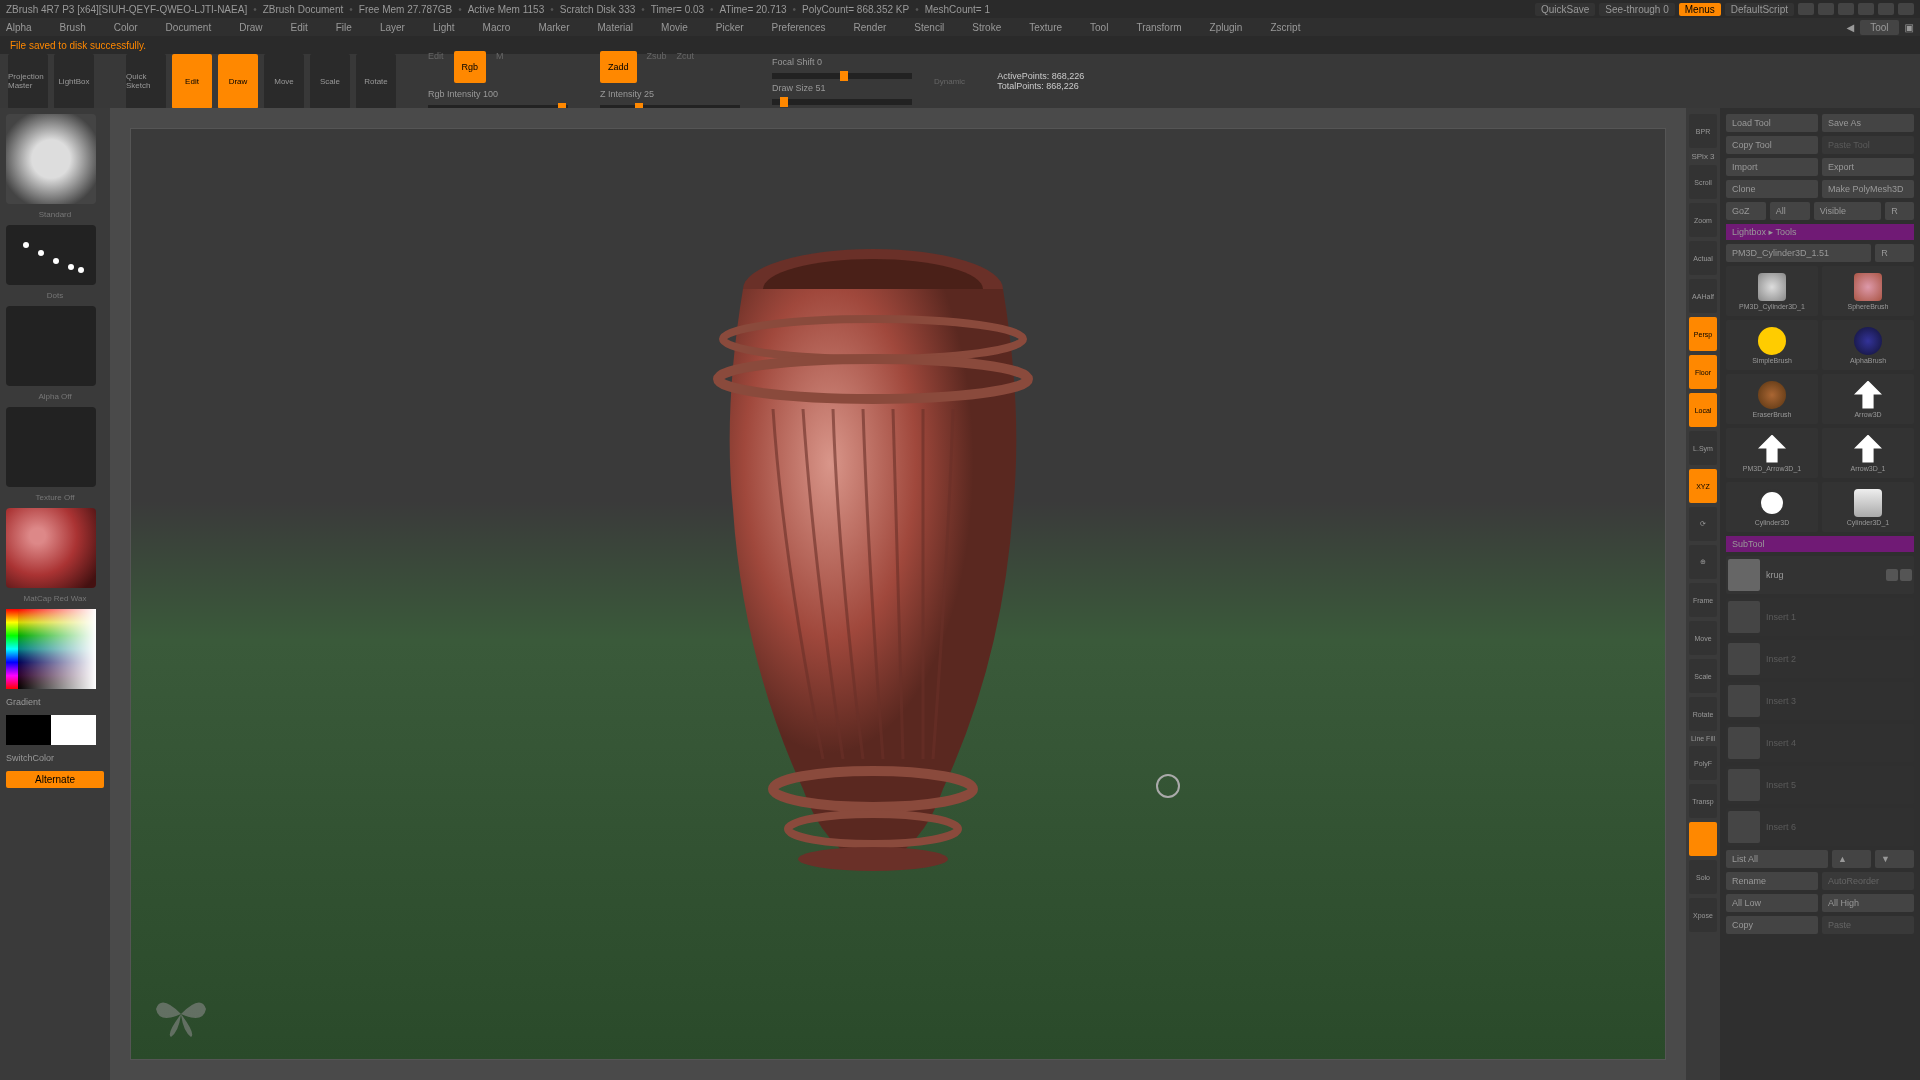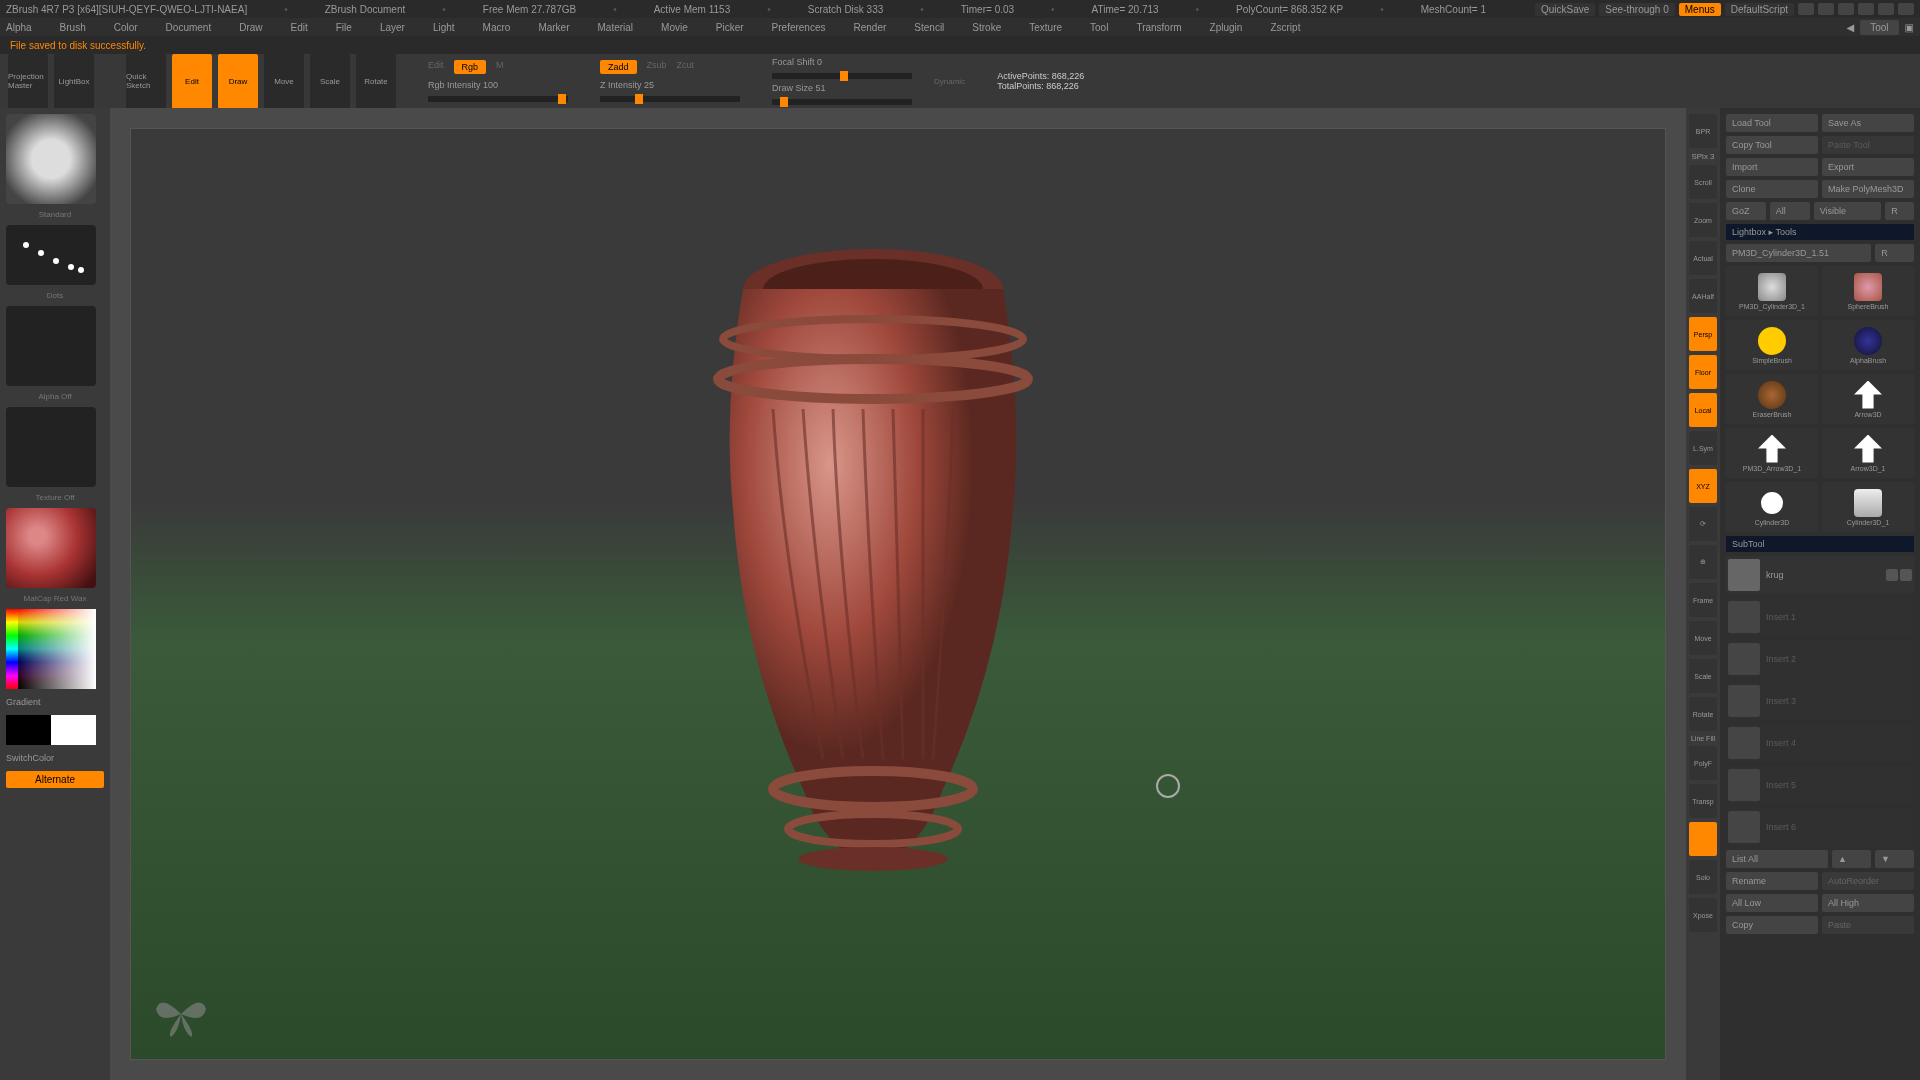--- a/index.html
+++ b/index.html
@@ -1,38 +1,38 @@
 <!DOCTYPE html>
 <html><head>
 <meta charset="utf-8">
 <style>
 * { margin: 0; padding: 0; box-sizing: border-box; font-family: Arial, sans-serif; }
 body { background: #3a3a3a; color: #999; font-size: 10px; width: 1920px; height: 1080px; overflow: hidden; position: relative; }
 
-.titlebar { background: #2a2a2a; height: 18px; display: flex; align-items: center; padding: 0 6px; font-size: 10px; gap: 31px; }
+.titlebar { background: #2a2a2a; height: 18px; display: flex; align-items: center; padding: 0 6px; font-size: 10px; }
 .titlebar .sep { color: #555; margin: 0 6px; }
 .titlebar .right { margin-left: auto; display: flex; gap: 4px; align-items: center; }
 .titlebar .btn { background: #ff8800; color: #000; padding: 1px 6px; border-radius: 2px; }
 .titlebar .btn2 { background: #333; padding: 1px 6px; border-radius: 2px; }
 .titlebar .winbtn { width: 16px; height: 12px; background: #444; border-radius: 2px; }
 
 .menubar { background: #2f2f2f; height: 18px; display: flex; align-items: center; padding: 0 6px; font-size: 10px; gap: 28px; }
 .menubar .right { margin-left: auto; display: flex; gap: 6px; align-items: center; }
 .menubar .toolbtn { background: #444; padding: 2px 10px; border-radius: 2px; }
 
 .statusbar { background: #2a2a2a; height: 18px; padding: 0 10px; font-size: 10px; color: #ff8800; display: flex; align-items: center; }
 
 .toolbar { background: #383838; height: 54px; display: flex; align-items: center; padding: 0 8px; gap: 6px; }
 .toolbar .tbtn { width: 40px; height: 55px; background: #2a2a2a; display: flex; flex-direction: column; align-items: center; justify-content: center; font-size: 8px; border-radius: 2px; }
 .toolbar .tbtn.on { background: #ff8800; color: #000; }
 .toolbar .slider-group { display: flex; flex-direction: column; gap: 4px; font-size: 9px; }
 .toolbar .slider { width: 140px; height: 6px; background: #222; position: relative; margin-top: 2px; }
 .toolbar .slider .thumb { position: absolute; width: 8px; height: 10px; background: #ff8800; top: -2px; }
 .toolbar .label-row { display: flex; gap: 10px; margin-bottom: 2px; }
-.toolbar .pill { background: #ff8800; color: #000; padding: 2px 8px; border-radius: 2px; }
+.toolbar .pill { background: #ff8800; color: #000; padding: 11px 8px; border-radius: 2px; }
 .toolbar .mute { color: #666; }
 
 .main { display: flex; height: calc(100% - 108px); }
 
 .left-panel { width: 110px; background: #3a3a3a; padding: 6px; display: flex; flex-direction: column; gap: 6px; }
 .brush-preview { width: 90px; height: 90px; background: radial-gradient(circle, #ddd 30%, #444 80%); border-radius: 4px; }
 .brush-label { font-size: 8px; text-align: center; color: #777; }
 .dots-panel { width: 90px; height: 60px; background: #222; border-radius: 4px; display: flex; align-items: center; justify-content: center; }
 .dots-panel svg circle { fill: #fff; }
 .alpha-panel, .texture-panel { width: 90px; height: 80px; background: #222; border-radius: 4px; }
@@ -51,21 +51,21 @@
 .butterfly-logo { position: absolute; bottom: 20px; left: 20px; width: 60px; height: 50px; opacity: 0.6; }
 
 .right-tools { width: 34px; background: #3a3a3a; display: flex; flex-direction: column; gap: 4px; padding: 6px 2px; align-items: center; }
 .right-tools .rbtn { width: 28px; height: 34px; background: #333; border-radius: 2px; display: flex; flex-direction: column; align-items: center; justify-content: center; font-size: 7px; }
 .right-tools .rbtn.on { background: #ff8800; color: #000; }
 
 .right-panel { width: 200px; background: #2f2f2f; padding: 6px; display: flex; flex-direction: column; gap: 4px; font-size: 9px; overflow: hidden; }
 .right-panel .panel-btn { background: #444; padding: 4px 6px; border-radius: 2px; text-align: left; }
 .right-panel .row { display: flex; gap: 4px; }
 .right-panel .row .panel-btn { flex: 1; }
-.right-panel .section-head { background: #0f172a; padding: 3px 6px; color: #999; }
+.right-panel .section-head { background: #701a75; padding: 3px 6px; color: #999; }
 .tool-grid { display: grid; grid-template-columns: 1fr 1fr; gap: 4px; }
 .tool-item { background: #333; height: 50px; display: flex; flex-direction: column; align-items: center; justify-content: center; font-size: 7px; border-radius: 2px; }
 .tool-item .ticon { width: 28px; height: 28px; background: #666; border-radius: 4px; margin-bottom: 2px; }
 .subtool-item { background: #333; height: 38px; display: flex; align-items: center; gap: 6px; padding: 2px; border-radius: 2px; }
 .subtool-item .sicon { width: 32px; height: 32px; background: #666; border-radius: 2px; }
 .subtool-item.dim { opacity: 0.4; }
 .subtool-item .eyeicons { margin-left: auto; display: flex; gap: 2px; }
 .subtool-item .eye { width: 12px; height: 12px; background: #555; border-radius: 2px; }
 </style>
 </head>

